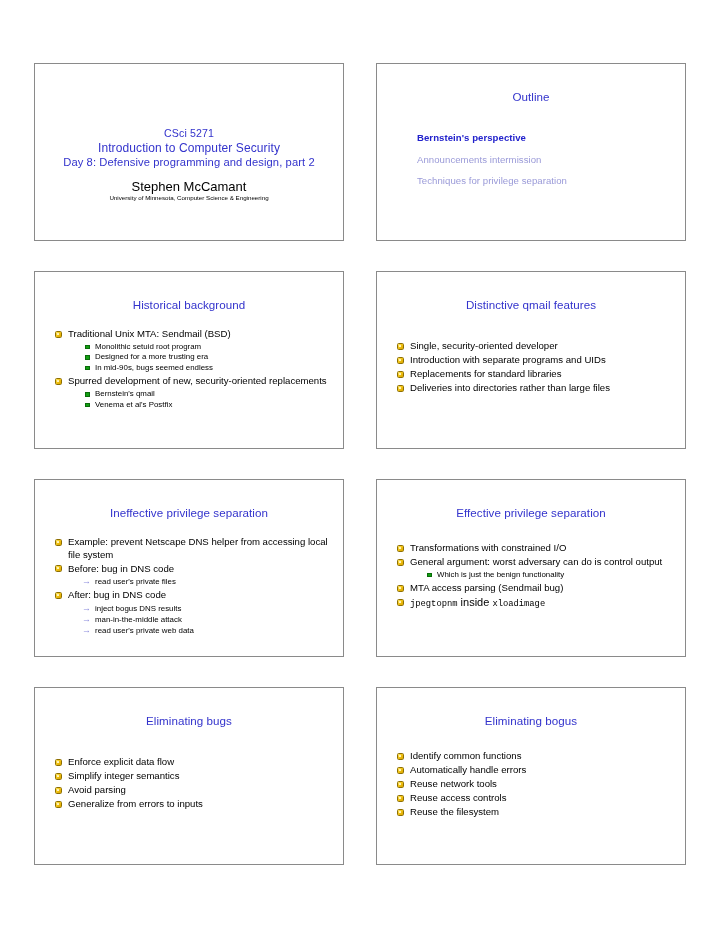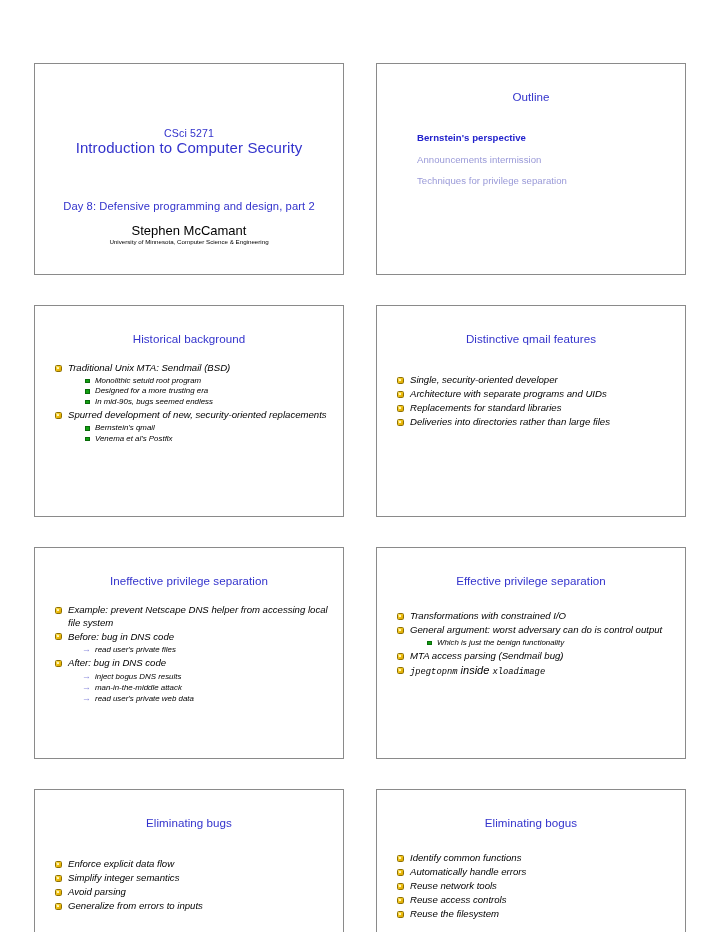--- a/index.html
+++ b/index.html
@@ -31,21 +31,21 @@
     width: 652px;
     display: grid;
     grid-template-columns: 310px 310px;
     column-gap: 32px;
     row-gap: 30px;
   }
 
   .slide {
     position: relative;
     width: 310px;
-    height: 212px;
+    height: 178px;
     box-sizing: border-box;
     border: 1px solid #8a8a8a;
     background: #ffffff;
     overflow: hidden;
   }
 
   .slide-inner {
     position: absolute;
     left: 0;
     top: 0;
@@ -61,22 +61,22 @@
     top: 62px;
     text-align: center;
   }
   .title-line {
     color: #3333cc;
     font-size: 11.2px;
     line-height: 14.6px;
     letter-spacing: 0.1px;
   }
   .title-line.l1 { font-size: 10.6px; }
-  .title-line.l2 { font-size: 15px; }
-  .title-line.l3 { font-size: 11.2px; margin-top: 44px; }
+  .title-line.l2 { font-size: 12px; }
+  .title-line.l3 { font-size: 11.2px; }
   .title-author {
     margin-top: 12px;
     color: #000000;
     font-size: 13px;
     line-height: 10px;
   }
   .title-affil {
     color: #000000;
     font-size: 6.2px;
     line-height: 9px;
@@ -95,21 +95,20 @@
     line-height: 14px;
     letter-spacing: 0.05px;
   }
 
   
   .content {
     position: absolute;
     left: 20px;
     right: 10px;
     top: 56px;
-    font-style: italic;
   }
   .content.pad-top-lg { top: 68px; }
   .content.pad-top-md { top: 62px; }
 
   ul.lvl1 {
     list-style: none;
     margin: 0;
     padding: 0;
   }
   ul.lvl1 > li.b1 {
@@ -291,21 +290,21 @@
       <div class="slide-inner">
         <div class="slide-title">Distinctive qmail features</div>
         <div class="content pad-top-lg">
           <ul class="lvl1">
             <li class="b1">
               <span class="bullet-gold"></span>
               <span>Single, security-oriented developer</span>
             </li>
             <li class="b1">
               <span class="bullet-gold"></span>
-              <span>Architecture with separate programs and UIDs</span>
+              <span>Introduction with separate programs and UIDs</span>
             </li>
             <li class="b1">
               <span class="bullet-gold"></span>
               <span>Replacements for standard libraries</span>
             </li>
             <li class="b1">
               <span class="bullet-gold"></span>
               <span>Deliveries into directories rather than large files</span>
             </li>
           </ul>

